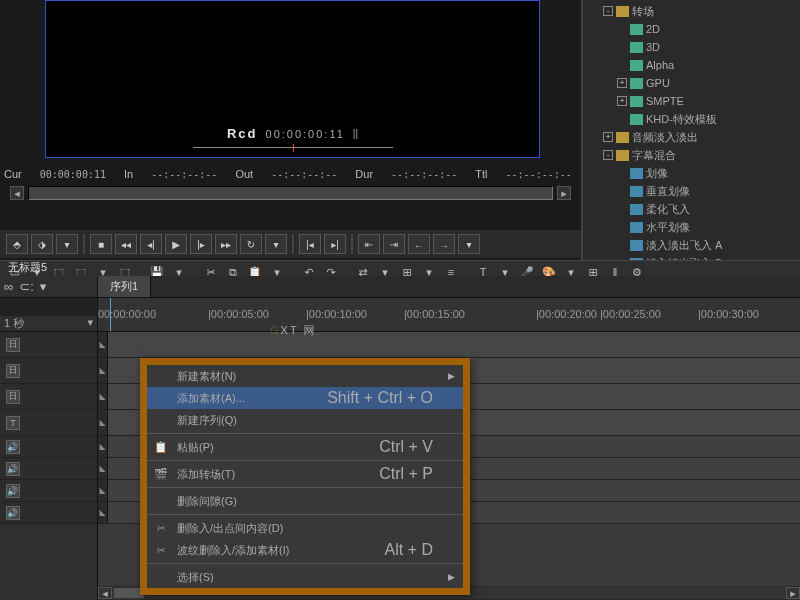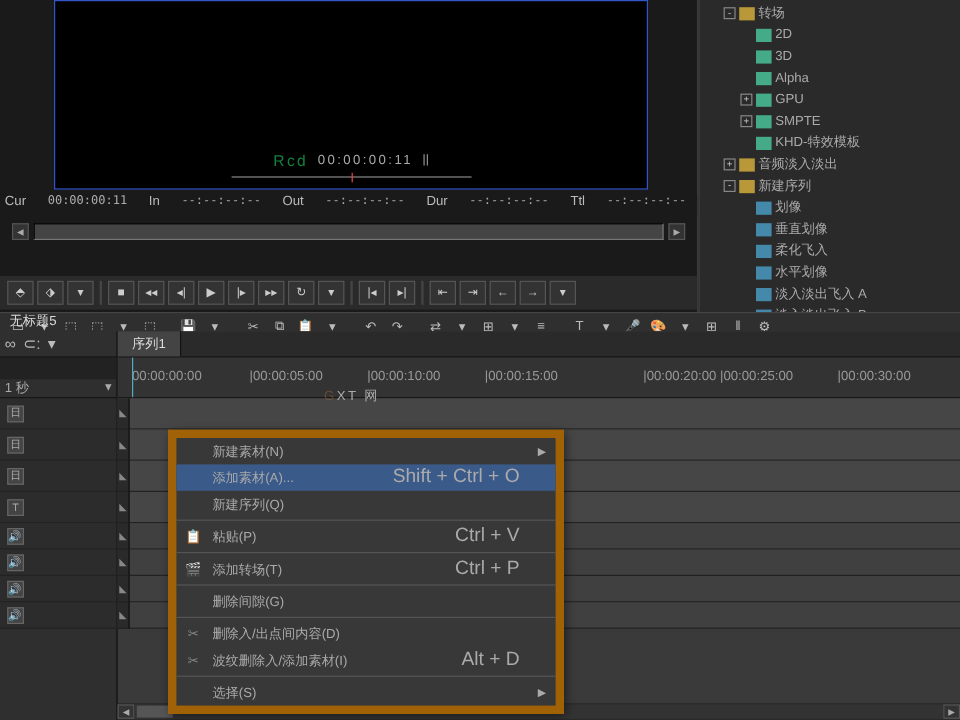--- a/index.html
+++ b/index.html
@@ -1,25 +1,25 @@
 <!DOCTYPE html>
 <html><head>
 <meta charset="utf-8">
 <style>
 *{margin:0;padding:0;box-sizing:border-box;font-family:"Microsoft YaHei",sans-serif;font-size:11px;color:#aaa}
 body{background:#2a2a2a;width:800px;height:600px;overflow:hidden;position:relative}
 .topsec{display:flex;height:260px}
 .preview-area{width:582px;background:#1a1a1a;position:relative;border-right:1px solid #444}
 .monitor{position:absolute;left:45px;top:0;width:495px;height:158px;background:#000;border:1px solid #3355cc}
 .tc{position:absolute;bottom:16px;left:50%;transform:translateX(-50%);color:#fff;font-family:monospace;font-size:18px;letter-spacing:2px;display:flex;align-items:center;gap:8px}
-.tc-label{color:#15803d;font-size:13px;font-weight:normal}
+.tc-label{color:#e5e5e5;font-size:13px;font-weight:bold}
 .tc-pause{font-size:10px;letter-spacing:0}
 .tc-ruler{position:absolute;bottom:4px;left:50%;transform:translateX(-50%);width:200px;height:6px;border-top:1px solid #888}
 .tc-ruler::before{content:"";position:absolute;left:50%;top:-4px;width:1px;height:8px;background:#e44}
-.info-row{position:absolute;top:162px;left:0;right:0;height:18px;display:flex;align-items:flex-start;padding:0 4px;gap:18px;background:#1a1a1a;color:#999;font-size:10px}
+.info-row{position:absolute;top:162px;left:0;right:0;height:18px;display:flex;align-items:flex-end;padding:0 4px;gap:18px;background:#1a1a1a;color:#999;font-size:10px}
 .info-row span.lbl{color:#bbb}
 .info-row span.v{font-family:monospace;font-size:10px}
 .scrubbar{position:absolute;top:184px;left:10px;right:10px;height:18px;display:flex;align-items:center;gap:4px}
 .sbtn{width:14px;height:14px;background:#333;border:1px solid #555;display:inline-flex;align-items:center;justify-content:center}
 .strack{flex:1;height:14px;background:#444;border:1px inset #222}
 .transport{position:absolute;top:230px;left:0;right:0;height:28px;background:#2a2a2a;display:flex;align-items:center;padding:0 6px;gap:3px}
 .tbtn{width:22px;height:20px;background:#333;border:1px solid #555;display:inline-flex;align-items:center;justify-content:center;color:#ccc;font-size:10px}
 .tbtn.sep{width:2px;background:#444;border:none;margin:0 2px}
 .effects-panel{flex:1;background:#2a2a2a;border-left:1px solid #444;overflow:hidden}
 .tree{padding:2px;font-size:11px;line-height:16px}
@@ -162,21 +162,21 @@
           <span>KHD-特效模板</span>
         </div>
         <div class="tree-item l1">
           <span class="expand">+</span>
           <span class="ticon folder"></span>
           <span>音频淡入淡出</span>
         </div>
         <div class="tree-item l1">
           <span class="expand">-</span>
           <span class="ticon folder"></span>
-          <span>新建序列</span>
+          <span>字幕混合</span>
         </div>
         <div class="tree-item l2">
           <span style="width:13px;display:inline-block"></span>
           <span class="ticon t"></span>
           <span>划像</span>
         </div>
         <div class="tree-item l2">
           <span style="width:13px;display:inline-block"></span>
           <span class="ticon t"></span>
           <span>垂直划像</span>
@@ -279,21 +279,21 @@
     <div class="tl-track a">
         <span class="trk-ico">🔊</span>
       </div>
   </div>
   <div class="tl-right">
     <div class="tl-seqhdr">
       <div class="seq-tab">序列1</div>
     </div>
     <div class="ruler" id="ruler">
       <div class="playhead"></div>
-    <div class="ruler-label" style="left: 12px;">00:00:00:00</div>
+    <div class="ruler-label" style="left: 0;">00:00:00:00</div>
         <div class="ruler-label" style="left: 110px;">|00:00:05:00</div>
         <div class="ruler-label" style="left: 208px;">|00:00:10:00</div>
         <div class="ruler-label" style="left: 306px;">|00:00:15:00</div>
         <div class="ruler-label" style="left: 404px; margin-left: 34px;">|00:00:20:00</div>
         <div class="ruler-label" style="left: 502px;">|00:00:25:00</div>
         <div class="ruler-label" style="left: 600px;">|00:00:30:00</div>
       </div>
     <div class="tracks-area">
       <div class="gut">
         <div>◣</div>

